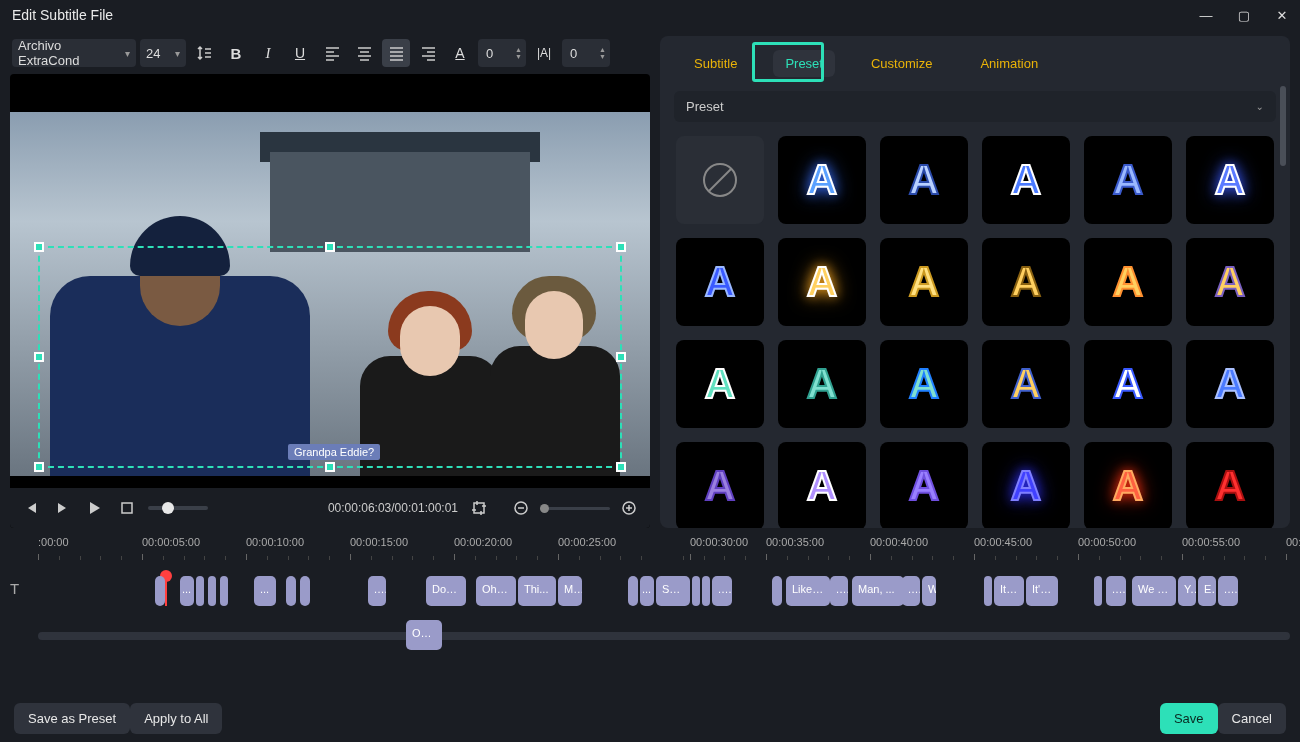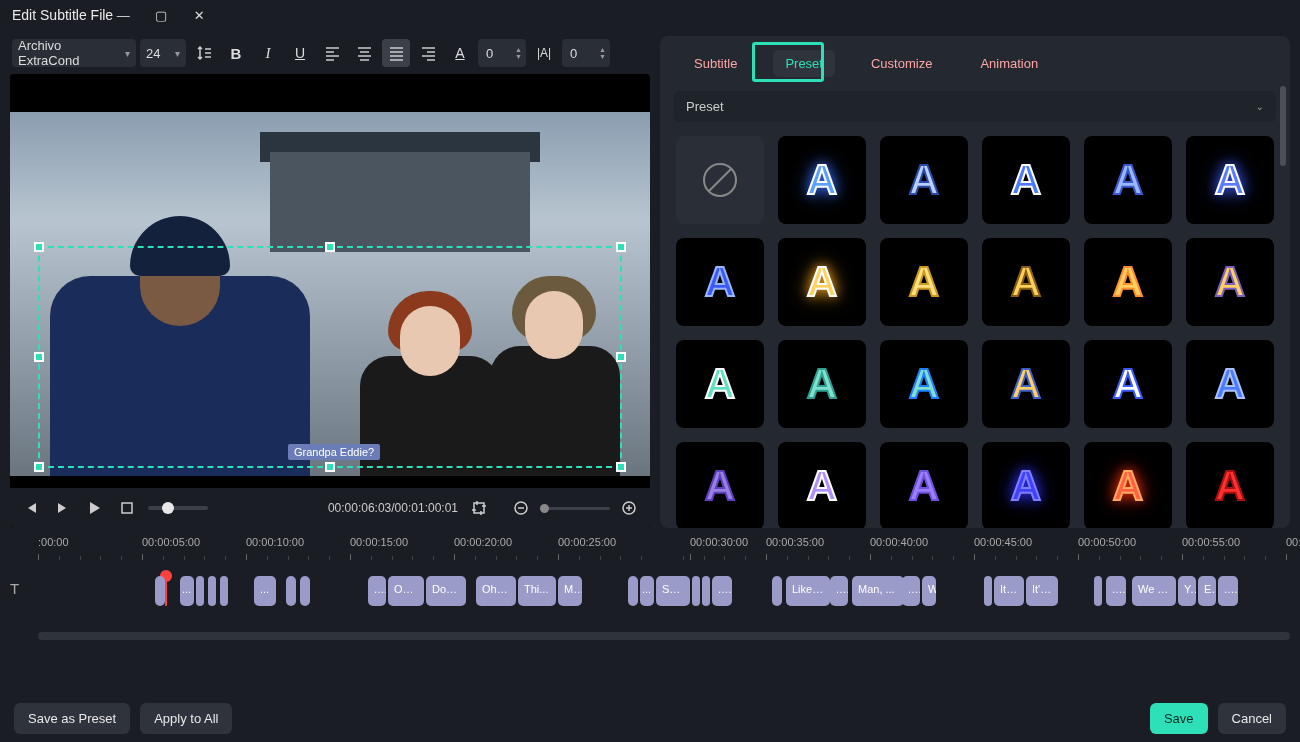--- a/index.html
+++ b/index.html
@@ -10,21 +10,21 @@
     font-size: 13px;
     width: 1300px;
     height: 742px;
     overflow: hidden;
     display: flex;
     flex-direction: column;
   }
   .titlebar {
     display: flex;
     align-items: center;
-    justify-content: flex-start;
+    justify-content: space-between;
     height: 32px;
     padding: 0 8px 0 12px;
     background: #1a1d23;
   }
   .titlebar .title { font-size: 14px; color: #eaeaea; }
   .win-ctrls { display: flex; gap: 18px; align-items: center; }
   .win-ctrls span { width: 20px; text-align: center; cursor: pointer; color: #ddd; }
   
   .top-row {
     display: flex;
@@ -144,21 +144,21 @@
     display: flex;
     flex-direction: column;
     position: relative;
   }
   .tabs {
     display: flex;
     gap: 24px;
     padding: 14px 22px 6px 22px;
     align-items: center;
   }
-  .tab { color: #fca5a5; cursor: pointer; padding: 6px 12px; border-radius:6px; }
+  .tab { color: #eab308; cursor: pointer; padding: 6px 12px; border-radius:6px; }
   .tab.active { color: #2de0b8; background: #2f333c; }
   .tab-hl { position:absolute; top:6px; left:92px; width:72px; height:40px; border:3px solid #2de0b8; border-radius:3px; pointer-events:none;}
   .preset-dd {
     margin: 8px 14px;
     background: #1f232a;
     border-radius: 6px;
     padding: 8px 12px;
     display: flex; justify-content: space-between; align-items:center;
     cursor: pointer;
     color:#ccc;
@@ -210,21 +210,20 @@
   .playhead::before{
     content:""; position:absolute; top:-6px; left:-5px;
     width:12px; height:12px; background:#ff4040; border-radius:50%;
   }
   .tl-scroll { margin:18px 0 0 28px; height:8px; background:#2f333c; border-radius:4px; }
   
   .footer {
     height: 50px;
     display:flex; align-items:center;
     padding: 0 14px;
-    gap: 10px;
   }
   .btn {
     background:#2f333c; color:#e8e8e8; border:none;
     padding: 8px 14px; border-radius:6px; cursor:pointer;
     font-size:13px;
   }
   .btn.primary { background:#2de0b8; color:#0a2a22; font-weight:500; }
   .spacer { flex:1; }
   .chev{font-size:10px;color:#999;}
 </style>
@@ -554,21 +553,21 @@
       <div class="playhead" id="playhead" style="left: 127.296px;"></div>
     <div class="clip narrow" style="left: 117px; width: 10px;"></div>
         <div class="clip narrow" style="left: 142px; width: 14px;">...</div>
         <div class="clip narrow" style="left: 158px; width: 8px;"></div>
         <div class="clip narrow" style="left: 170px; width: 8px;"></div>
         <div class="clip narrow" style="left: 182px; width: 8px;"></div>
         <div class="clip" style="left: 216px; width: 22px;">...</div>
         <div class="clip narrow" style="left: 248px; width: 10px;"></div>
         <div class="clip narrow" style="left: 262px; width: 10px;"></div>
         <div class="clip" style="left: 330px; width: 18px;">...</div>
-        <div class="clip" style="left: 350px; width: 36px;">Oh,...</div>
+        <div class="clip" style="left: 368px; width: 36px; margin-top: 44px;">Oh,...</div>
         <div class="clip" style="left: 388px; width: 40px;">Don'...</div>
         <div class="clip" style="left: 438px; width: 40px;">Oh, t...</div>
         <div class="clip" style="left: 480px; width: 38px;">Thi...</div>
         <div class="clip" style="left: 520px; width: 24px;">M...</div>
         <div class="clip narrow" style="left: 590px; width: 10px;"></div>
         <div class="clip narrow" style="left: 602px; width: 14px;">...</div>
         <div class="clip" style="left: 618px; width: 34px;">Sor...</div>
         <div class="clip narrow" style="left: 654px; width: 8px;"></div>
         <div class="clip narrow" style="left: 664px; width: 8px;"></div>
         <div class="clip" style="left: 674px; width: 20px;">...</div>

